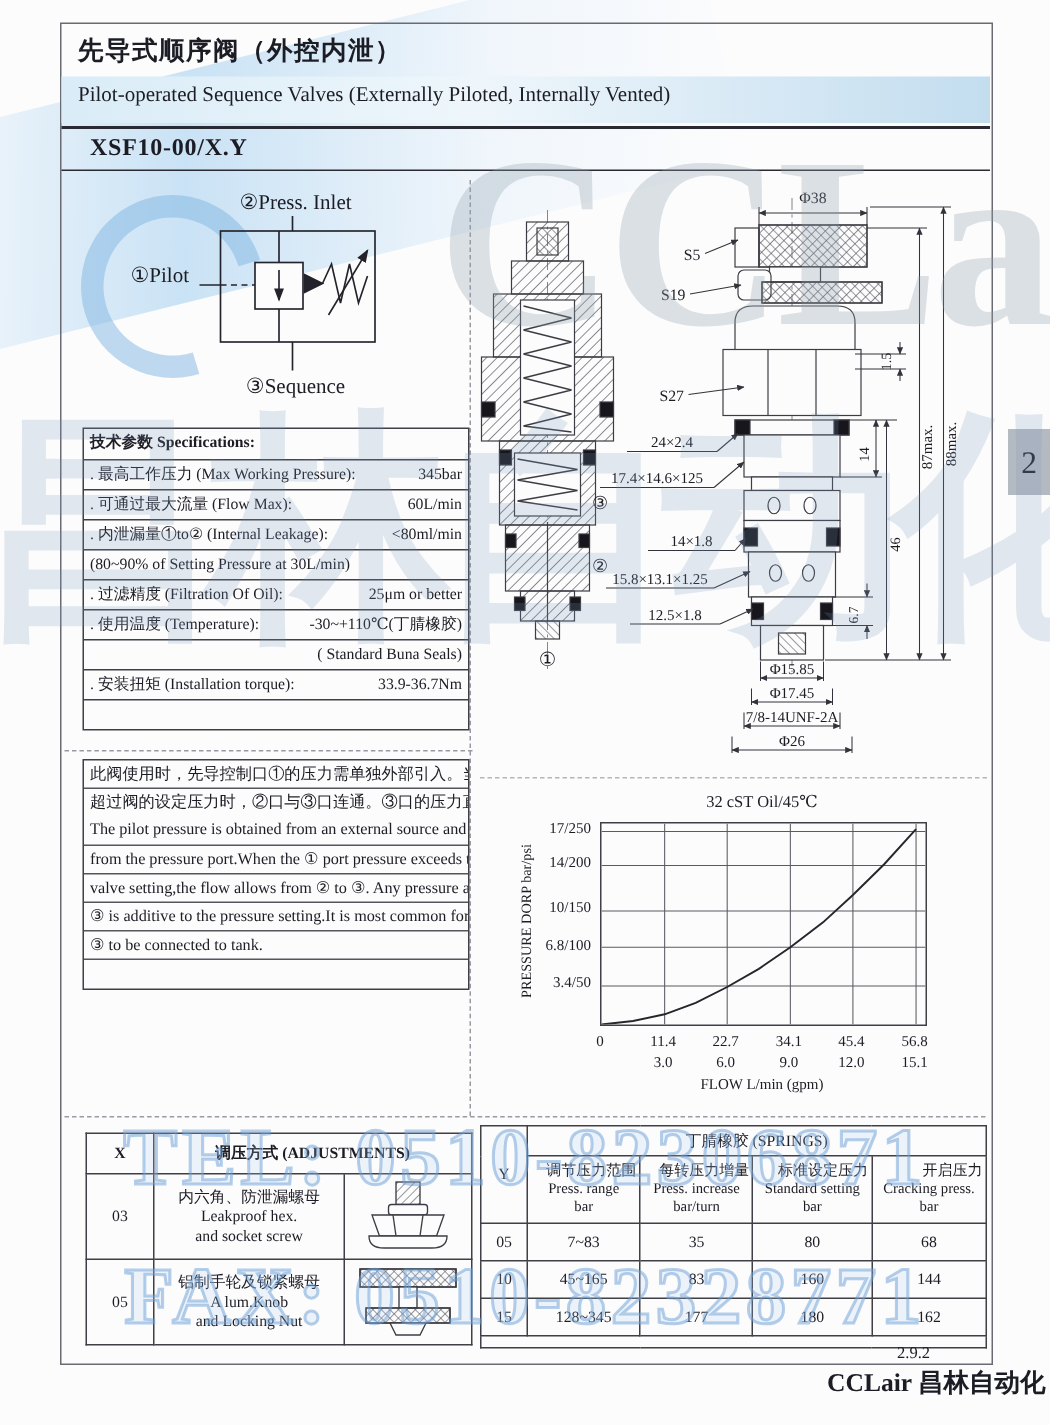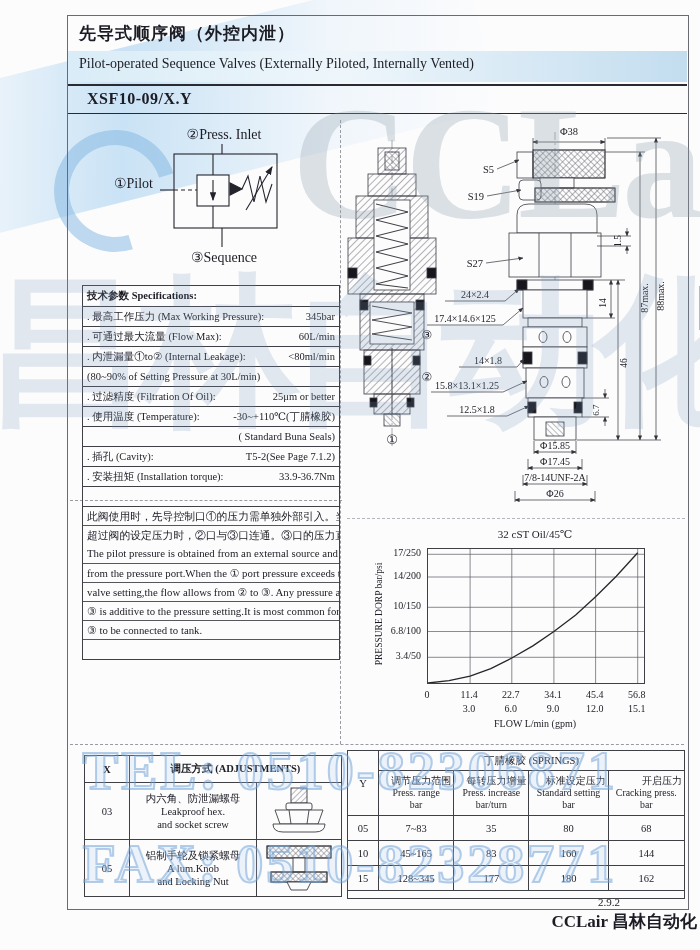--- a/index.html
+++ b/index.html
@@ -14,21 +14,21 @@
     border:15px solid rgba(128,182,226,.5);border-right-color:transparent;transform:rotate(28deg);}
   .wm-cclair{left:292px;top:70px;font-size:162px;font-weight:bold;z-index:2;
     color:rgba(143,158,173,.30);letter-spacing:-4px;}
   .wm-zh{left:-14px;top:244px;font-size:162px;font-weight:bold;z-index:2;
     color:rgba(118,148,184,.20);letter-spacing:-10px;}
   .wm-tel{left:0;top:740px;width:100%;text-align:center;font-size:54px;font-weight:bold;z-index:3;
     color:rgba(173,207,240,.20);-webkit-text-stroke:2px rgba(108,160,214,.5);letter-spacing:3px;}
   .wm-fax{left:0;top:833px;width:100%;text-align:center;font-size:54px;font-weight:bold;z-index:3;
     color:rgba(173,207,240,.20);-webkit-text-stroke:2px rgba(108,160,214,.5);letter-spacing:3px;}
   
-  .content{position:absolute;inset:0;z-index:1;margin-left:27px;}
+  .content{position:absolute;inset:0;z-index:1;}
   .frame{left:40px;top:15px;width:620px;height:893px;border:1px solid #6a6a72;}
   .title-zh{left:52px;top:22px;font-size:17px;font-weight:bold;letter-spacing:1px;}
   .band{left:41px;top:51px;width:619px;height:31px;
     background:linear-gradient(90deg,#d9ecf7 0%,#eef6fb 45%,#c3ddef 100%);}
   .title-en{left:52px;top:56px;font-size:14px;}
   .rule1{left:41px;top:84px;width:619px;border-top:2px solid #2a2a33;}
   .model{left:60px;top:90px;font-size:16px;font-weight:bold;letter-spacing:.5px;}
   .rule2{left:41px;top:113px;width:619px;border-top:1.5px solid #2a2a33;}
   
   .vdash{left:313px;top:120px;height:624px;border-left:1px dashed #9a9aa2;}
@@ -91,21 +91,21 @@
   <div class="wm wm-zh">昌林自动化</div>
   <div class="wm wm-tel">TEL: 0510-82306871</div>
   <div class="wm wm-fax">FAX: 0510-82328771</div>
 
   <div class="content">
     <div class="abs frame"></div>
     <div class="abs band"></div>
     <div class="abs title-zh">先导式顺序阀（外控内泄）</div>
     <div class="abs title-en">Pilot-operated Sequence Valves (Externally Piloted, Internally Vented)</div>
     <div class="abs rule1"></div>
-    <div class="abs model">XSF10-09/X.Y</div>
+    <div class="abs model">XSF10-00/X.Y</div>
     <div class="abs rule2"></div>
 
     <div class="abs vdash"></div>
     <div class="abs hdash1"></div>
     <div class="abs hdash2"></div>
     <div class="abs hdash3"></div>
 
     <svg class="abs symbol-svg" width="215" height="140" viewBox="0 0 215 140">
       <defs>
         <marker id="sarr" orient="auto-start-reverse" markerWidth="8" markerHeight="6" refX="7" refY="3">
@@ -303,24 +303,20 @@
           </div>
           <div class="spec-row">
             <span>. 使用温度 (Temperature):</span>
             <span>-30~+110℃(丁腈橡胶)</span>
           </div>
           <div class="spec-row">
             <span></span>
             <span>( Standard Buna Seals)</span>
           </div>
           <div class="spec-row">
-            <span>. 插孔 (Cavity):</span>
-            <span>T5-2(See Page 7.1.2)</span>
-          </div>
-          <div class="spec-row">
             <span>. 安装扭矩 (Installation torque):</span>
             <span>33.9-36.7Nm</span>
           </div>
           <div class="spec-row">
             <span></span>
             <span></span>
           </div>
         </div>
     </div>
 

